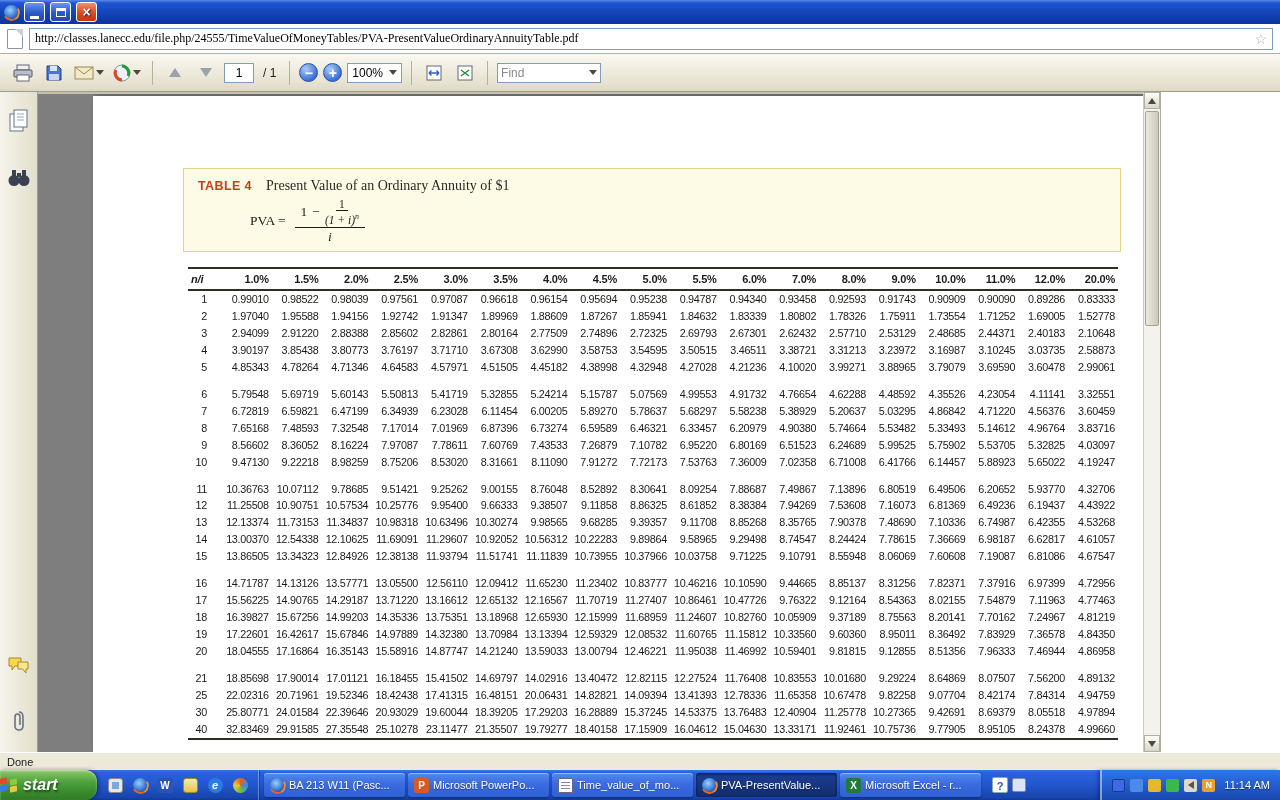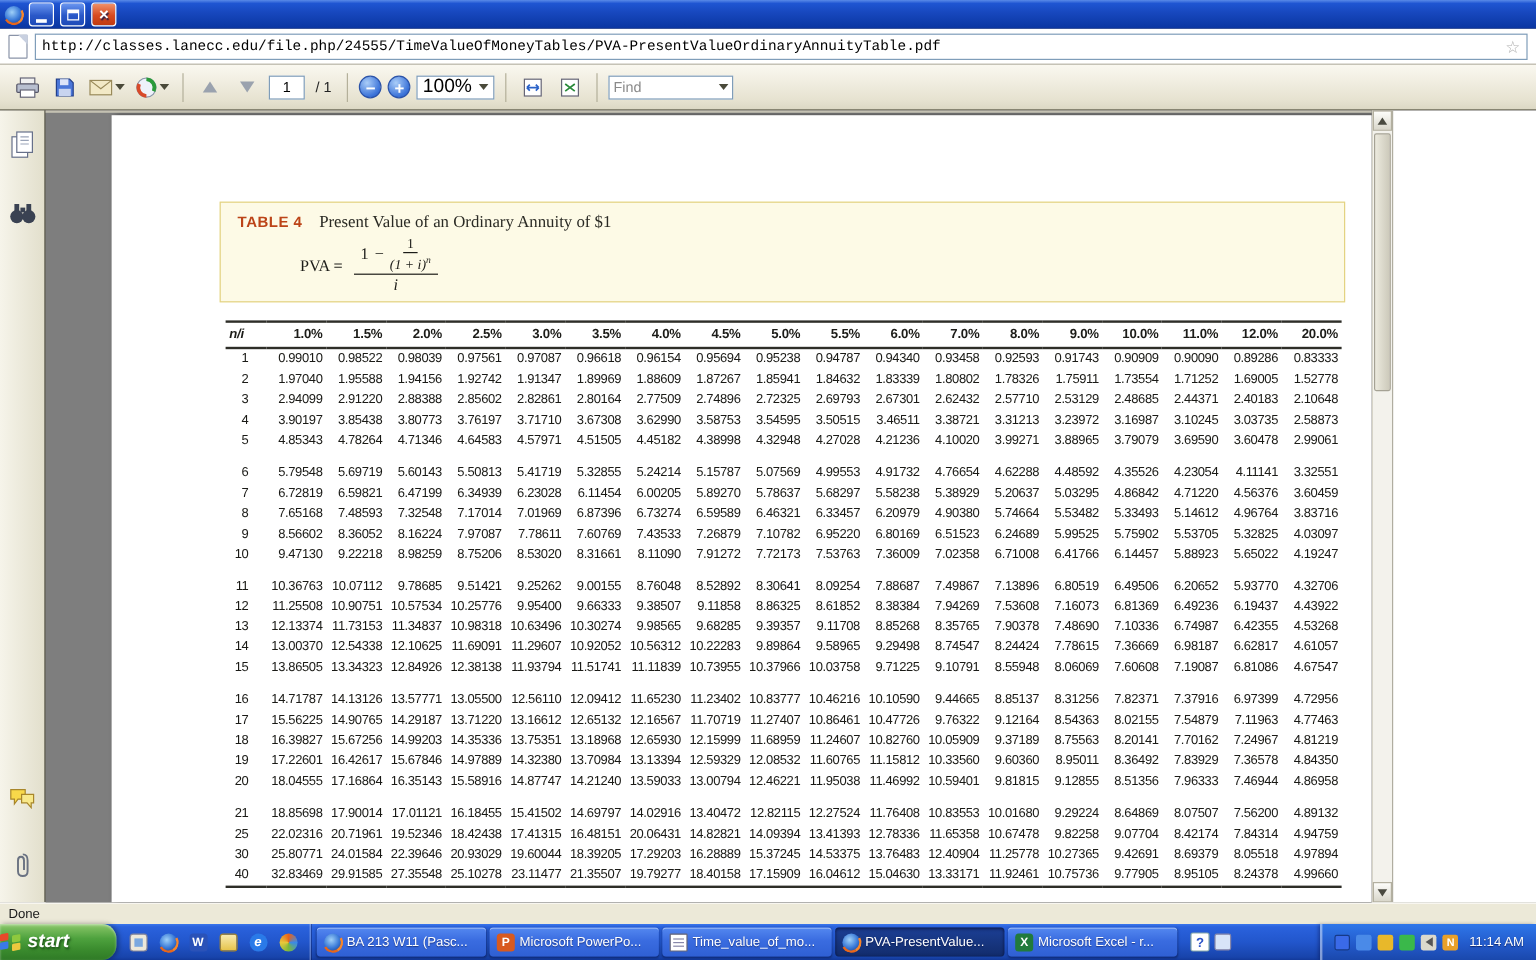--- a/index.html
+++ b/index.html
@@ -16,34 +16,34 @@
   .winbtn.min,.winbtn.max{background:linear-gradient(#6a96f0,#2a58c8 55%,#1e4ab8)}
   .winbtn.close{background:linear-gradient(#f0926a,#d84a20 55%,#c03a10);font-size:14px;font-weight:bold;line-height:1}
   .glyph-min{width:9px;height:3px;background:#fff;margin-top:10px}
   .glyph-max{width:10px;height:9px;border:1px solid #fff;border-top:3px solid #fff}
 
   
   .addressbar{height:30px;background:#fff;border-bottom:1px solid #b4b0a0;display:flex;align-items:center;gap:6px;padding:0 7px}
   .doc-page-icon{width:16px;height:20px;background:#fff;border:1px solid #8a94a8;border-radius:1px;position:relative;flex:none}
   .doc-page-icon::after{content:"";position:absolute;right:-1px;top:-1px;border:4px solid #c8d0e0;border-left-color:transparent;border-bottom-color:transparent}
   .url-box{flex:1;height:22px;border:1px solid #7f9db9;background:#fff;display:flex;align-items:center;padding:0 5px}
-  .url-input{flex:1;border:none;outline:none;font-size:12px;color:#000;font-family:Liberation Mono, monospace;background:transparent}
+  .url-input{flex:1;border:none;outline:none;font-size:12px;color:#000;font-family:Liberation Serif, serif;background:transparent}
   .star-icon{color:#b0b0b0;font-size:14px;line-height:1}
 
   
   .pdf-toolbar{height:38px;background:linear-gradient(#faf8f0,#e6e2d0 80%,#dcd8c4);border-bottom:1px solid #a09c86;display:flex;align-items:center;gap:5px;padding:0 10px}
   .tbtn{height:26px;min-width:26px;display:flex;align-items:center;justify-content:center;gap:2px;border-radius:3px;padding:0 2px;cursor:default}
   .tsep{width:1px;height:24px;background:#b4b09a;margin:0 4px;flex:none}
   .dd-arrow{width:0;height:0;border-left:4px solid transparent;border-right:4px solid transparent;border-top:5px solid #4a4a3a}
   .tri-up{width:0;height:0;border-left:6px solid transparent;border-right:6px solid transparent;border-bottom:9px solid #9aa2ae}
   .tri-down{width:0;height:0;border-left:6px solid transparent;border-right:6px solid transparent;border-top:9px solid #9aa2ae}
   .page-box{width:30px;height:20px;border:1px solid #7f9db9;background:#fff;font-size:12px;text-align:center;font-family:"Liberation Sans",sans-serif;outline:none}
   .page-total{font-size:12px;color:#222;padding:0 4px}
   .zoom-btn{width:19px;height:19px;border-radius:50%;background:radial-gradient(circle at 35% 30%,#aacdf8,#3a72d8 70%,#2a5ac0);color:#fff;font-weight:bold;display:flex;align-items:center;justify-content:center;font-size:14px;line-height:1;border:1px solid #2a52a8}
-  .zoom-box{height:20px;border:1px solid #7f9db9;background:#fff;display:flex;align-items:center;padding:0 4px;gap:6px;font-size:16px}
+  .zoom-box{height:20px;border:1px solid #7f9db9;background:#fff;display:flex;align-items:center;padding:0 4px;gap:6px;font-size:12px}
   .find-box{height:20px;width:104px;border:1px solid #7f9db9;background:#fff;display:flex;align-items:center;padding:0 3px}
   .find-input{flex:1;width:70px;border:none;outline:none;font-size:12px;font-family:"Liberation Sans",sans-serif}
   .find-input::placeholder{color:#8a8a8a}
 
   
   .content{flex:1;display:flex;min-height:0}
   .sidebar{width:38px;background:linear-gradient(90deg,#f6f4ea,#e2dfcc);border-right:1px solid #a09c86;display:flex;flex-direction:column;align-items:center;padding:14px 0 16px;gap:26px}
   .side-btn{width:30px;height:30px;display:flex;align-items:center;justify-content:center;border-radius:3px}
   .push-down{margin-top:auto}
 

